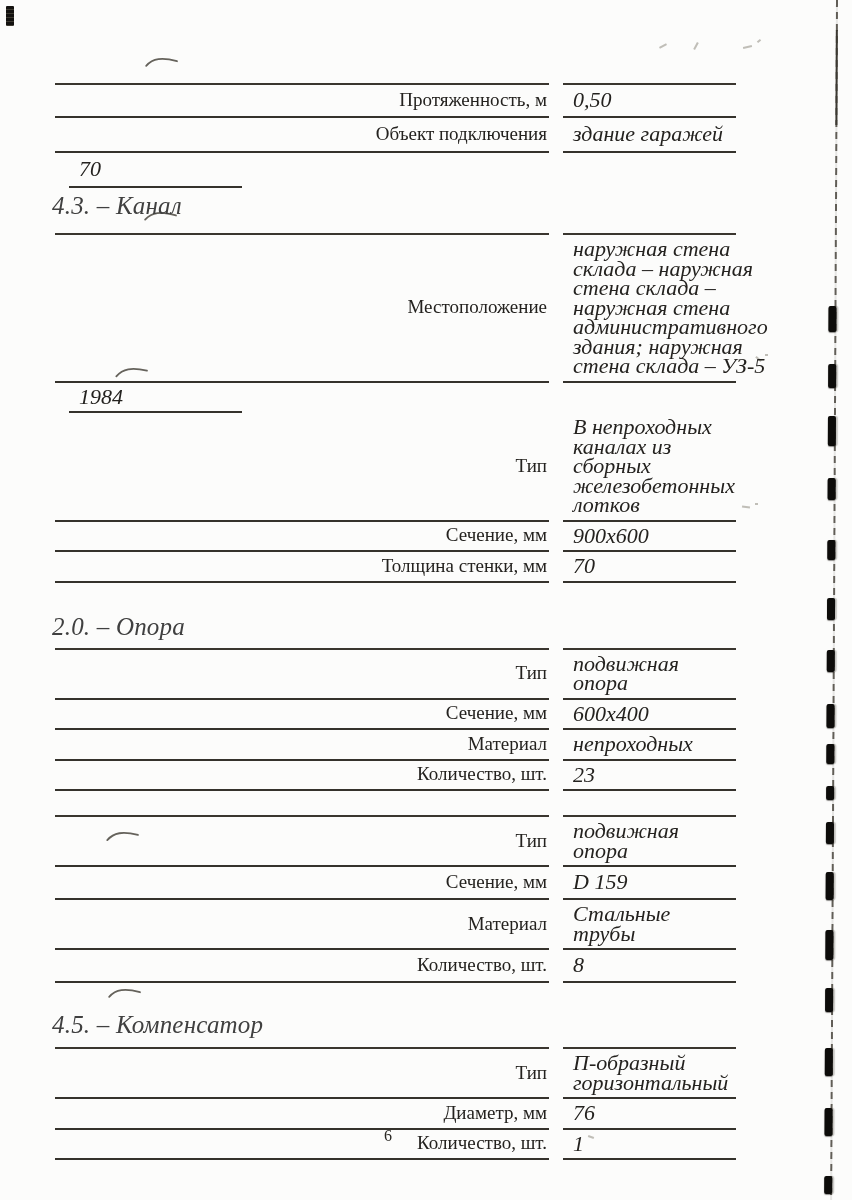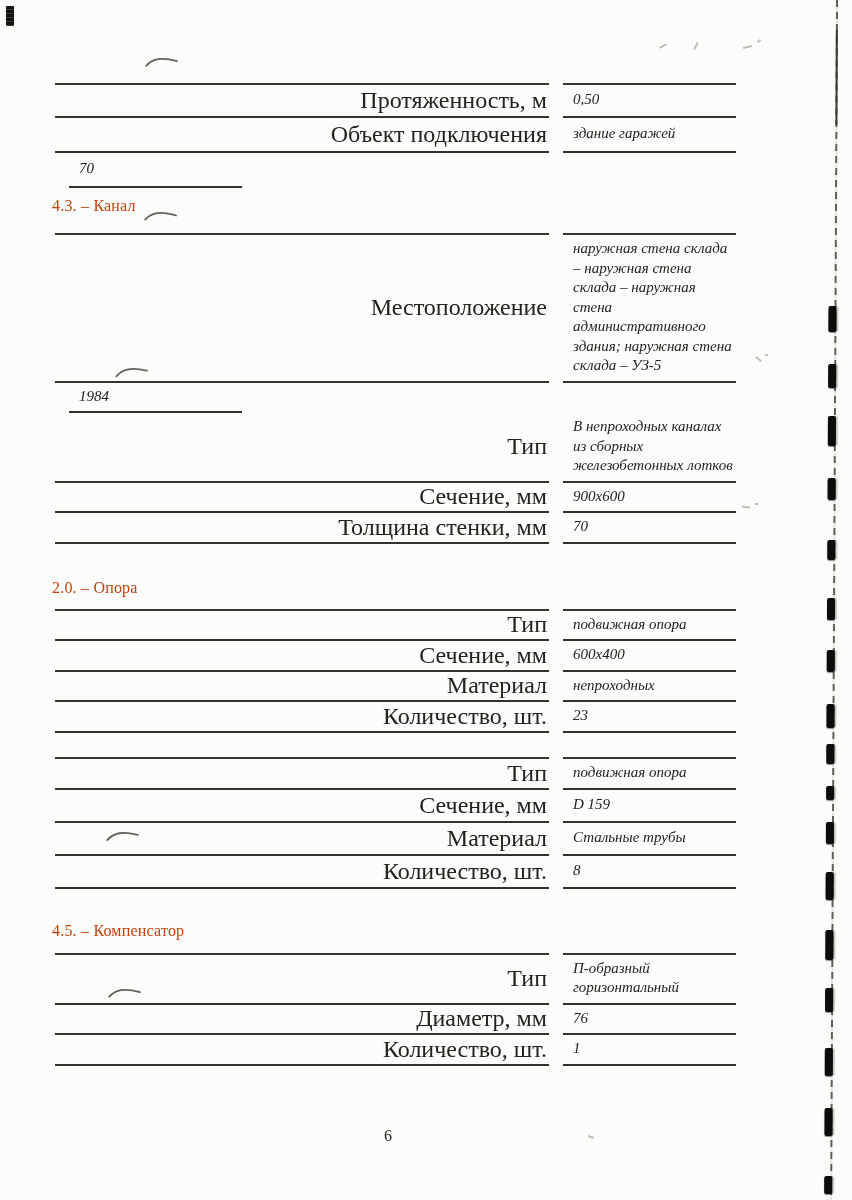--- a/index.html
+++ b/index.html
@@ -6,45 +6,45 @@
   html,body { margin:0; padding:0; background:#ffffff; }
   .page {
     position:relative; width:852px; height:1200px;
     background:#fcfcfb; overflow:hidden;
     font-family:"Liberation Serif", serif; color:#24221f;
   }
   
   .content { position:absolute; left:55px; top:83px; width:681px; }
   .doc-section { margin:0; }
   .section-heading {
-    font-size:16px; line-height:24px; font-weight:normal;
-    margin:0 0 0 -3px; letter-spacing:.2px; color:#c2410c;
+    font-size:25px; line-height:24px; font-style:italic; font-weight:normal;
+    margin:0 0 0 -3px; letter-spacing:.2px; color:#404040;
   }
   .section-1 .section-heading { margin-top:6px; }
   .section-2 .section-heading { margin-top:32px; }
   .section-4 .section-heading { margin-top:30px; }
   .kv-table { width:681px; }
   .section-0 .kv-table { margin-top:0; }
   .section-1 .kv-table { margin-top:15px; }
   .section-2 .kv-table { margin-top:9px; }
   .section-3 .kv-table { margin-top:24px; }
   .section-4 .kv-table { margin-top:10px; }
   .row { display:flex; align-items:stretch; min-height:30px; }
   .section-0 .row { min-height:35px; }
   .section-3 .row { min-height:33px; }
   .cell { box-sizing:border-box; border-bottom:2px solid #35322c; }
   .row:first-child .cell { border-top:2px solid #3a362f; }
   .cell.label {
     width:494px; display:flex; align-items:center; justify-content:flex-end;
-    text-align:right; font-size:24px; line-height:20px; padding:3px 2px 4px 0;
+    text-align:right; font-size:19px; line-height:20px; padding:3px 2px 4px 0;
   }
   .gap { width:14px; }
   .cell.value {
     width:173px; display:flex; align-items:center;
-    font-style:italic; font-size:15px; line-height:19.5px;
+    font-style:italic; font-size:22px; line-height:19.5px;
     padding:4px 0 5px 10px;
     font-family:Liberation Serif, serif;
   }
   .page-number { position:absolute; left:384px; top:1127px; font-size:16px; color:#2b2925; }
   
   .corner-mark {
     position:absolute; left:6px; top:6px; width:8px; height:20px; border-radius:1px;
     background:repeating-linear-gradient(to bottom, #141210 0 3px, #3d3a31 3px 4px);
   }
   .edge-strip { position:absolute; left:828px; top:0; width:14px; height:1200px;

